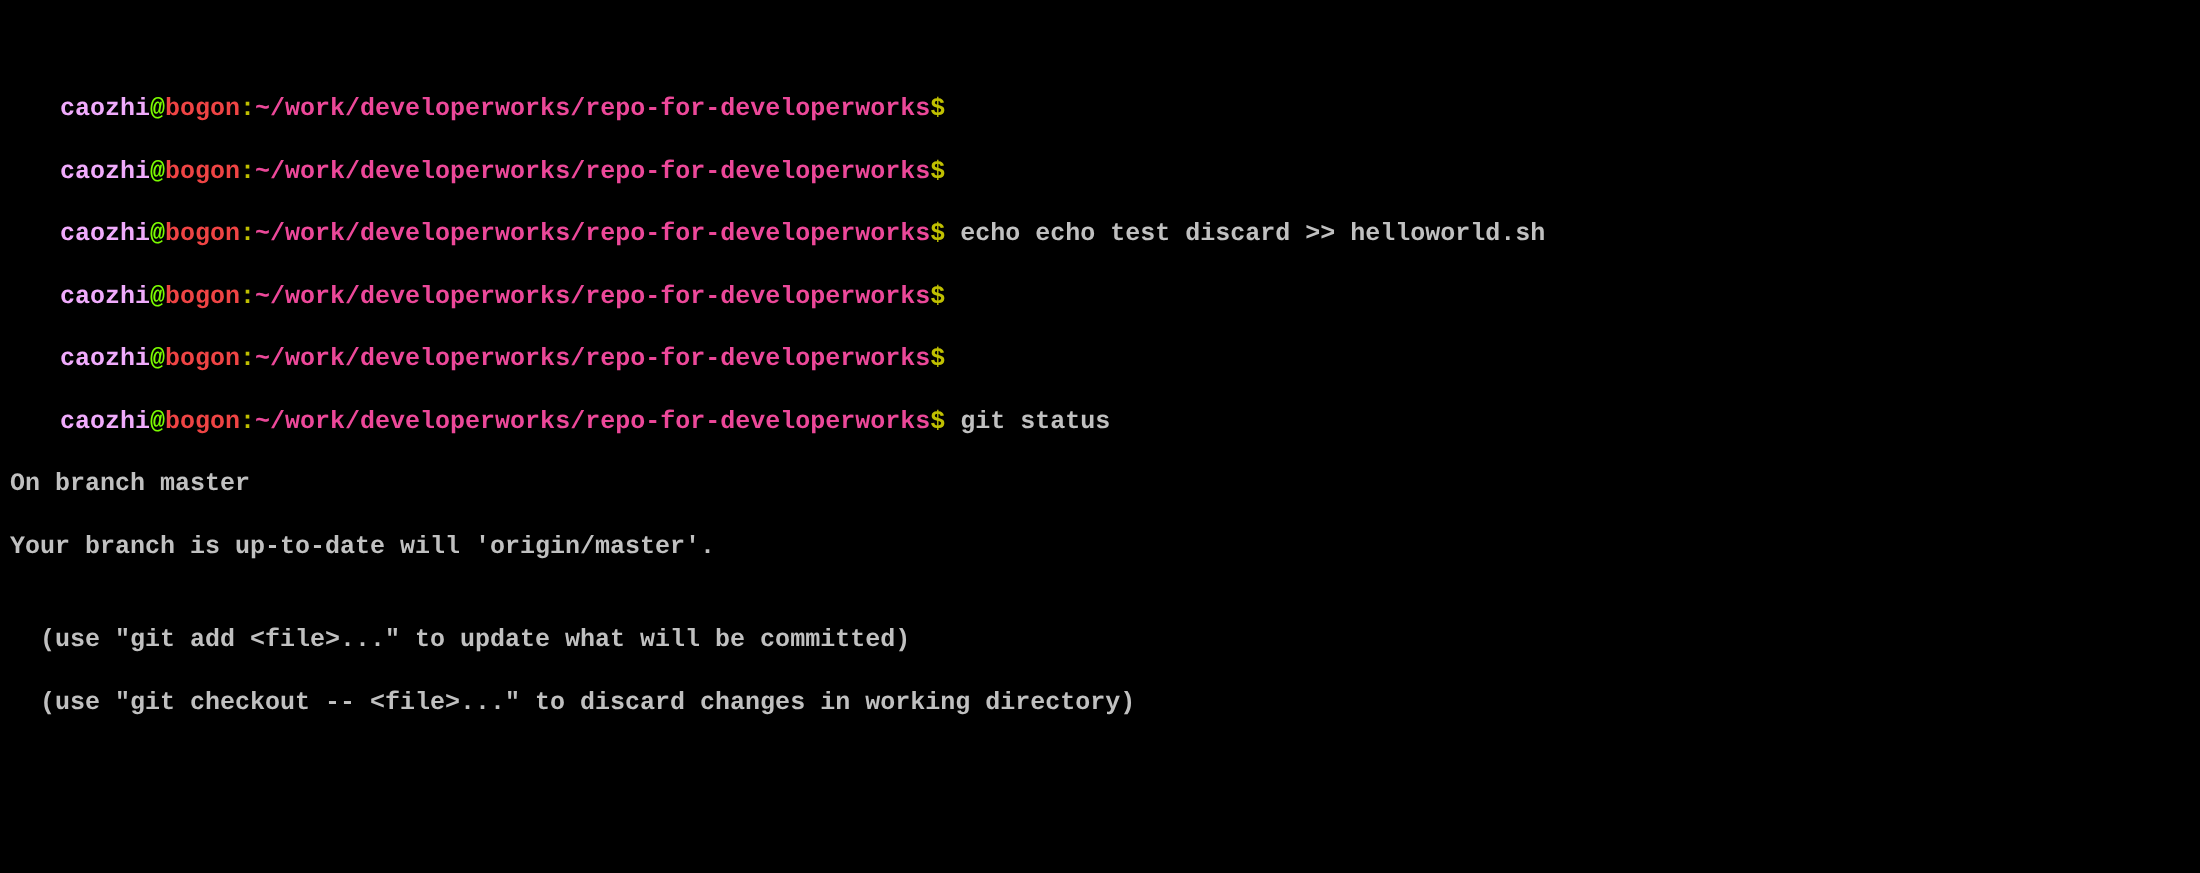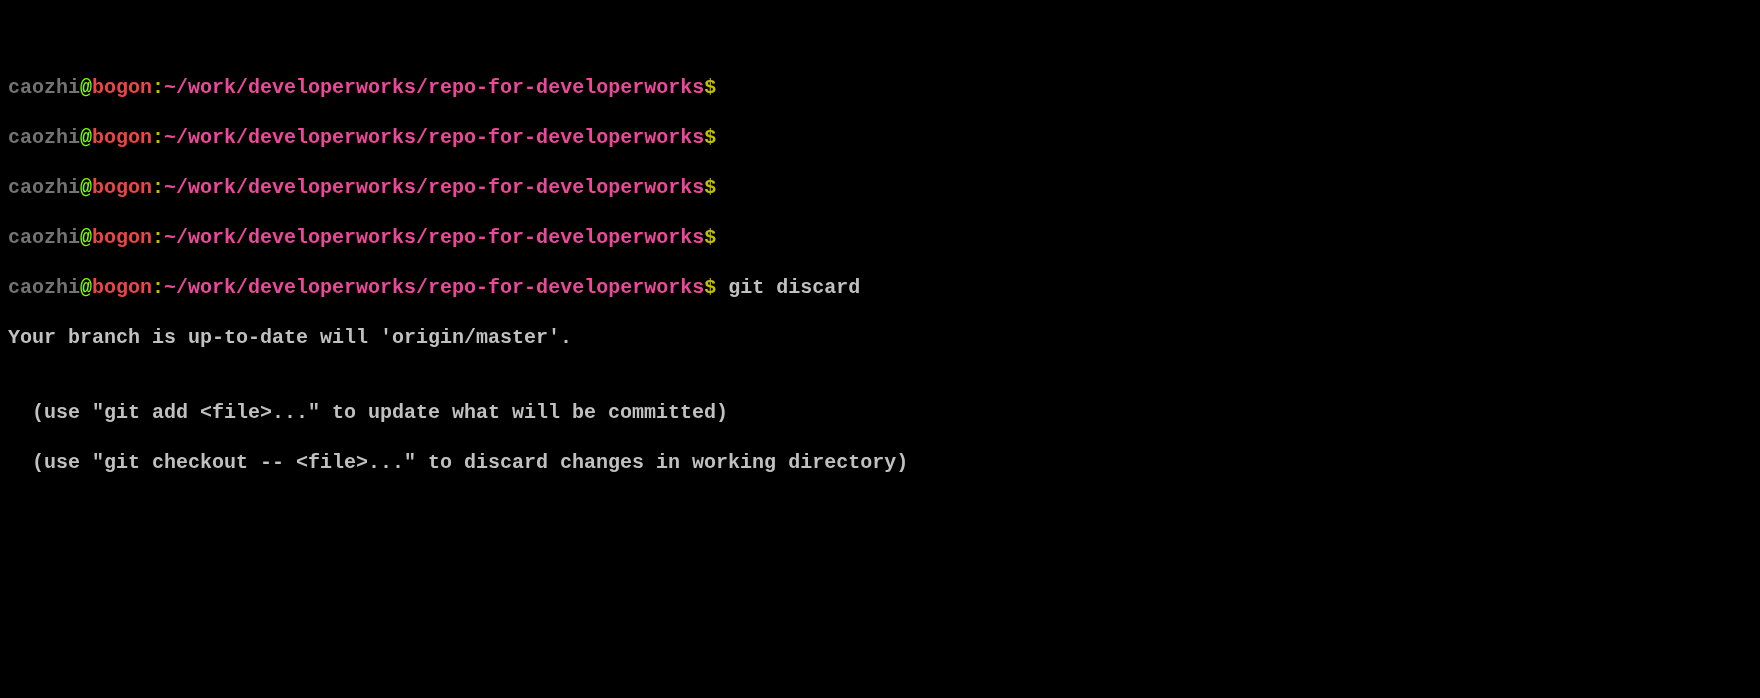--- a/index.html
+++ b/index.html
@@ -15,40 +15,42 @@
     height: 698px;
     overflow: hidden;
   }
   .terminal {
     padding: 0 8px;
     white-space: pre;
   }
   .line {
     display: block;
   }
-  .user { color: #737373; }   
+  .user { color: #f0abfc; margin-left: 40px; }   
   .host { color: #ef4444; }
   .at   { color: #7cfc00; }
   .colon{ color: #c0c000; }   
   .path { color: #ec4899; }
   .dollar{ color: #c0c000; }
   .cmd  { color: #c0c0c0; }   
   .out  { color: #c0c0c0; }
 </style>
 </head>
 <body>
 
 <div class="terminal">
 
 
 <span class="line"><span class="user">caozhi</span><span class="at">@</span><span class="host">bogon</span><span class="colon">:</span><span class="path">~/work/developerworks/repo-for-developerworks</span><span class="dollar">$</span></span>
 <span class="line"><span class="user">caozhi</span><span class="at">@</span><span class="host">bogon</span><span class="colon">:</span><span class="path">~/work/developerworks/repo-for-developerworks</span><span class="dollar">$</span></span>
+<span class="line"><span class="user">caozhi</span><span class="at">@</span><span class="host">bogon</span><span class="colon">:</span><span class="path">~/work/developerworks/repo-for-developerworks</span><span class="dollar">$</span><span class="cmd"> echo echo test discard &gt;&gt; helloworld.sh</span></span>
 <span class="line"><span class="user">caozhi</span><span class="at">@</span><span class="host">bogon</span><span class="colon">:</span><span class="path">~/work/developerworks/repo-for-developerworks</span><span class="dollar">$</span></span>
 <span class="line"><span class="user">caozhi</span><span class="at">@</span><span class="host">bogon</span><span class="colon">:</span><span class="path">~/work/developerworks/repo-for-developerworks</span><span class="dollar">$</span></span>
-<span class="line"><span class="user">caozhi</span><span class="at">@</span><span class="host">bogon</span><span class="colon">:</span><span class="path">~/work/developerworks/repo-for-developerworks</span><span class="dollar">$</span><span class="cmd"> git discard</span></span>
+<span class="line"><span class="user">caozhi</span><span class="at">@</span><span class="host">bogon</span><span class="colon">:</span><span class="path">~/work/developerworks/repo-for-developerworks</span><span class="dollar">$</span><span class="cmd"> git status</span></span>
+<span class="line out">On branch master</span>
 <span class="line out">Your branch is up-to-date will 'origin/master'.</span>
 <span class="line out"></span>
 <span class="line out">  (use "git add &lt;file&gt;..." to update what will be committed)</span>
 <span class="line out">  (use "git checkout -- &lt;file&gt;..." to discard changes in working directory)</span>
 <span class="line out"> </span>
 
 
 
 
 

